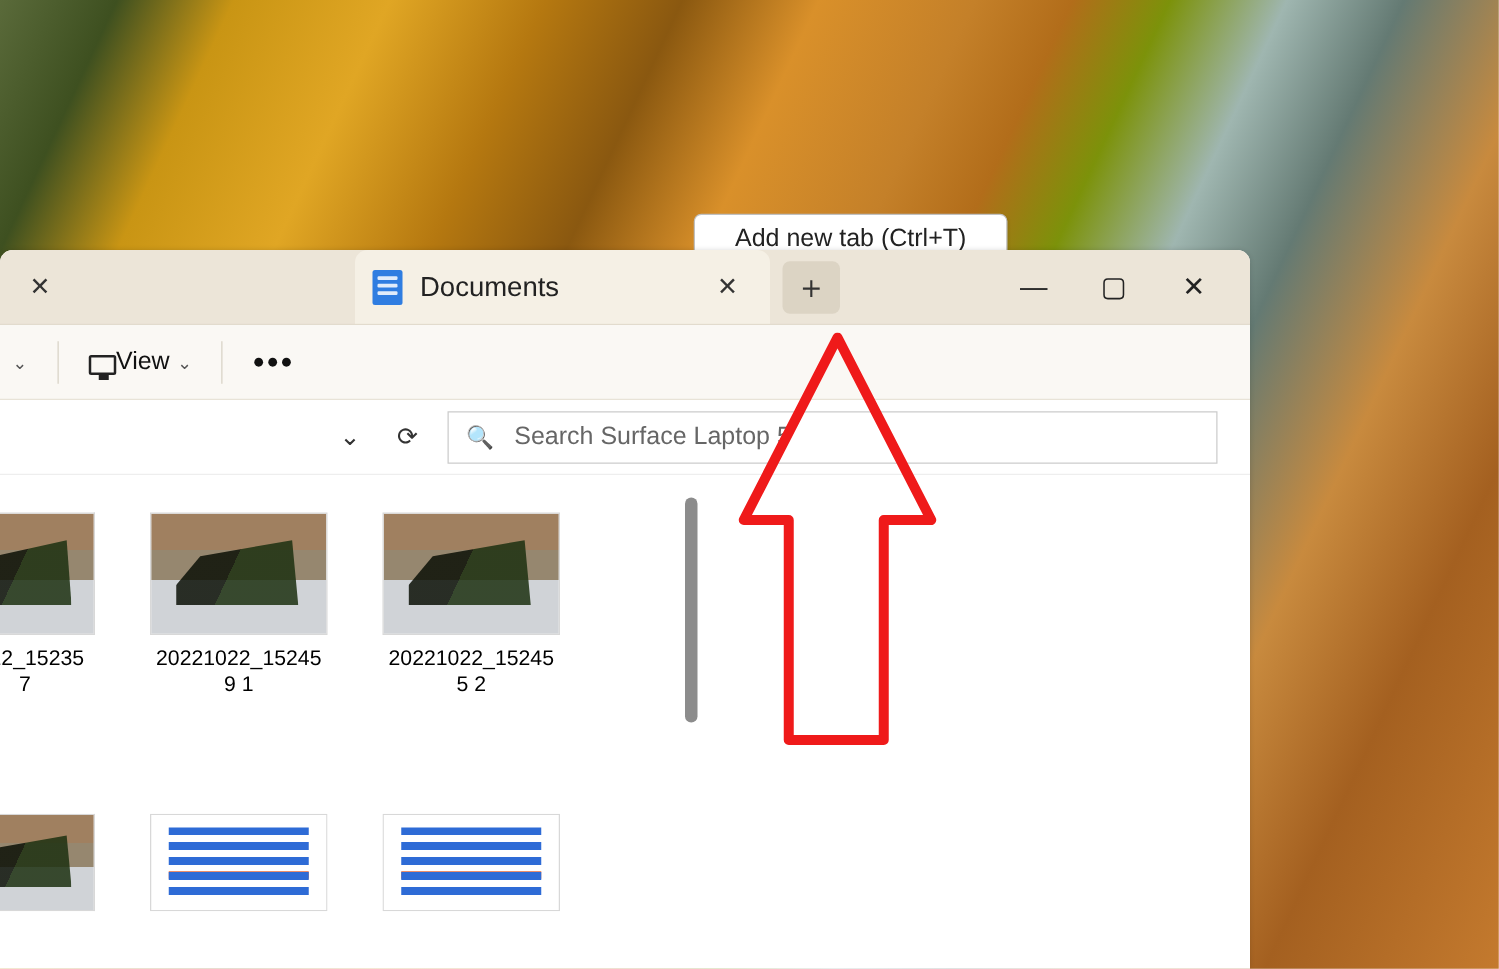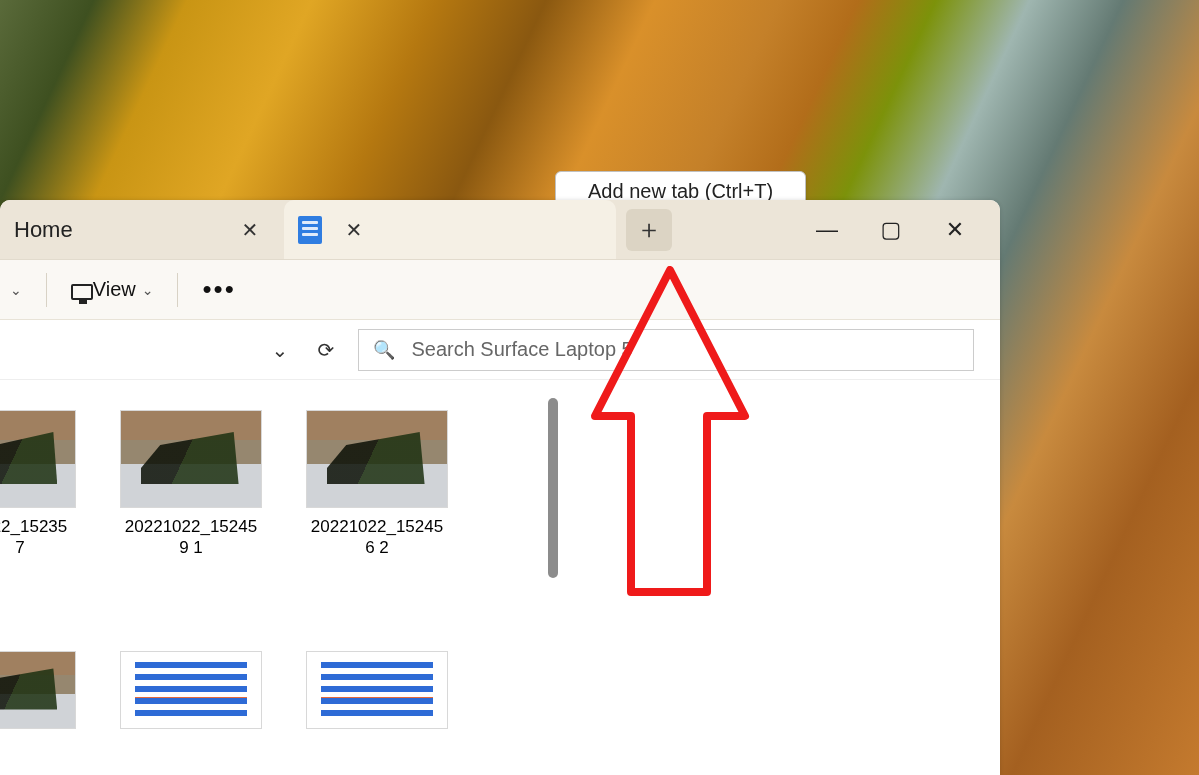--- a/index.html
+++ b/index.html
@@ -258,26 +258,26 @@
 </head>
 <body>
 
 <div class="tooltip">Add new tab (Ctrl+T)</div>
 
 <div class="window">
 
   <div class="titlebar">
 
     <div class="tab" style="width:284px;border-top-left-radius:10px;">
-      <span style="flex:1;">Home</span>
       <span class="close">✕</span>
     </div>
 
     <div class="tab active" style="width:332px;">
       <span class="doc-icon"></span>
+      <span style="flex:1;">Documents</span>
       <span class="close">✕</span>
     </div>
 
     <div class="newtab-btn">
       <span>＋</span>
     </div>
 
     <div class="win-controls">
       <span>—</span>
       <span>▢</span>
@@ -323,21 +323,21 @@
         <div class="file-label">
           <span>20221022_15245</span><br>
           <span>9 1</span>
         </div>
       </div>
 
       <div class="file">
         <div class="thumb"></div>
         <div class="file-label">
           <span>20221022_15245</span><br>
-          <span>6 2</span>
+          <span>5 2</span>
         </div>
       </div>
 
       <div class="file cut" style="height:78px;overflow:hidden;">
         <div class="thumb cut"></div>
       </div>
       <div class="file" style="height:78px;overflow:hidden;">
         <div class="thumb chart"></div>
       </div>
       <div class="file" style="height:78px;overflow:hidden;">

